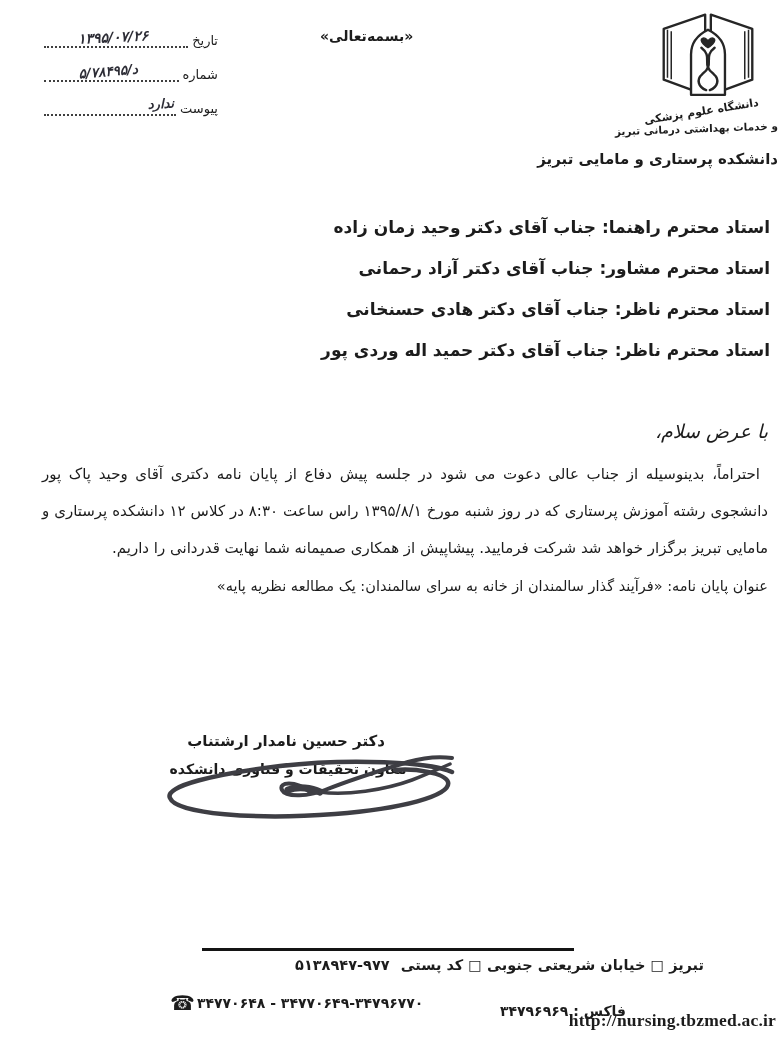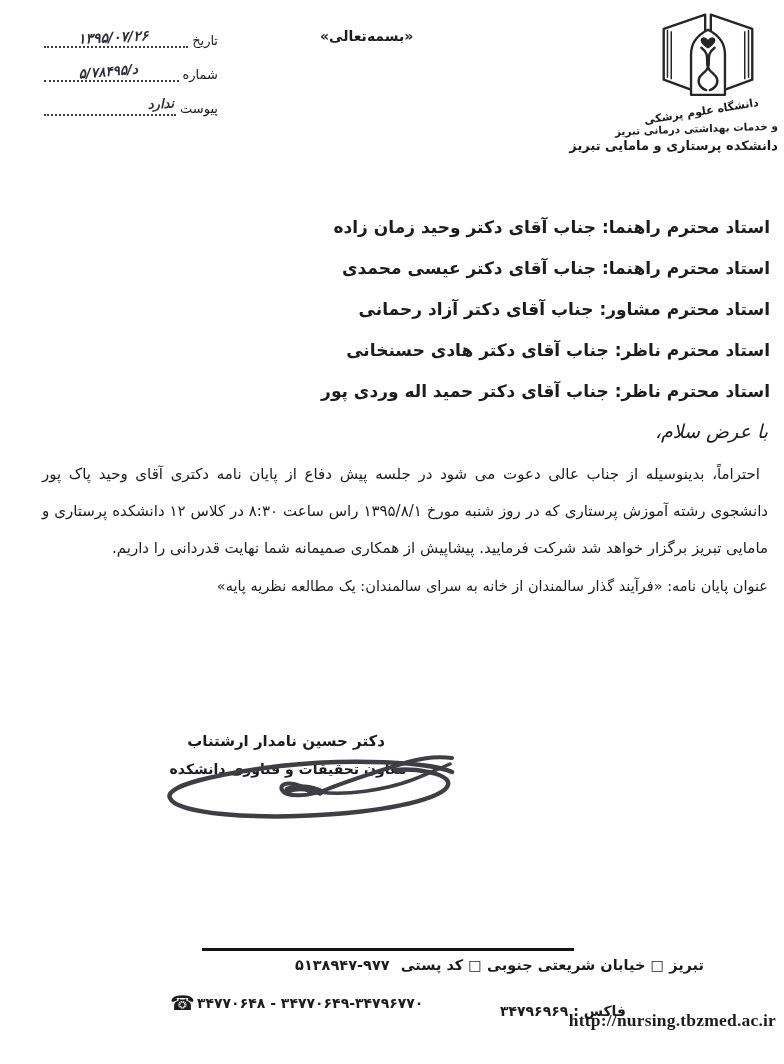--- a/index.html
+++ b/index.html
@@ -22,21 +22,21 @@
   .hw.num{transform:rotate(-5deg);font-size:13.5px;}
   .hw.att{text-align:right;right:2px;transform:rotate(-2deg);font-size:13px;}
   
   .besmele{position:absolute;left:320px;top:28px;width:180px;text-align:left;
     font-size:14px;font-weight:bold;direction:rtl;}
   
   .logo{position:absolute;left:638px;top:10px;width:140px;text-align:center;direction:rtl;}
   .logo svg{display:block;margin:0 auto;}
   .logo-cap1{font-size:11px;font-weight:bold;transform:rotate(-9deg) translate(-6px,-4px);white-space:nowrap;}
   .logo-cap2{font-size:10.5px;font-weight:bold;transform:rotate(-2deg);white-space:nowrap;margin-top:1px;}
-  .logo-cap3{font-size:13px;font-weight:bold;white-space:nowrap;margin-top:4px;}
+  .logo-cap3{font-size:15px;font-weight:bold;white-space:nowrap;margin-top:16px;}
   
   .recipients{position:absolute;right:14px;top:207px;direction:rtl;text-align:right;
     font-size:17px;font-weight:bold;line-height:41px;white-space:nowrap;}
   
   .salutation{position:absolute;right:16px;top:420px;direction:rtl;
     font-size:19px;font-style:italic;}
   .body-par{position:absolute;right:16px;left:42px;top:456px;direction:rtl;
     font-size:15px;line-height:37px;text-align:justify;text-indent:8px;}
   .thesis{position:absolute;right:16px;top:578px;direction:rtl;font-size:14.5px;white-space:nowrap;}
   
@@ -104,21 +104,20 @@
         <path d="M60 33 C57 27 49 30 55 36 C58 39 60 40 60 40 C60 40 62 39 65 36 C71 30 63 27 60 33 Z" fill="#262626" stroke-width="1.5"></path>
       </g>
     </svg>
     <div class="logo-cap1">دانشگاه علوم پزشکی</div>
     <div class="logo-cap2">و خدمات بهداشتی درمانی تبریز</div>
     <div class="logo-cap3">دانشکده پرستاری و مامایی تبریز</div>
   </div>
 
   <div class="recipients">
     <div>استاد محترم راهنما: جناب آقای دکتر وحید زمان زاده</div>
-    <div>استاد محترم راهنما: جناب آقای دکتر عیسی محمدی</div>
     <div>استاد محترم مشاور: جناب آقای دکتر آزاد رحمانی</div>
     <div>استاد محترم ناظر: جناب آقای دکتر هادی حسنخانی</div>
     <div>استاد محترم ناظر: جناب آقای دکتر حمید اله وردی پور</div>
   </div>
 
   <div class="salutation">با عرض سلام،</div>
   <div class="body-par">احتراماً، بدینوسیله از جناب عالی دعوت می شود در جلسه پیش دفاع از پایان نامه دکتری آقای وحید پاک پور دانشجوی رشته آموزش پرستاری که در روز شنبه مورخ ۱۳۹۵/۸/۱ راس ساعت ۸:۳۰ در کلاس ۱۲ دانشکده پرستاری و مامایی تبریز برگزار خواهد شد شرکت فرمایید. پیشاپیش از همکاری صمیمانه شما نهایت قدردانی را داریم.</div>
   <div class="thesis">عنوان پایان نامه: «فرآیند گذار سالمندان از خانه به سرای سالمندان: یک مطالعه نظریه پایه»</div>
 
   <div class="sig-name">دکتر حسین نامدار ارشتناب</div>

